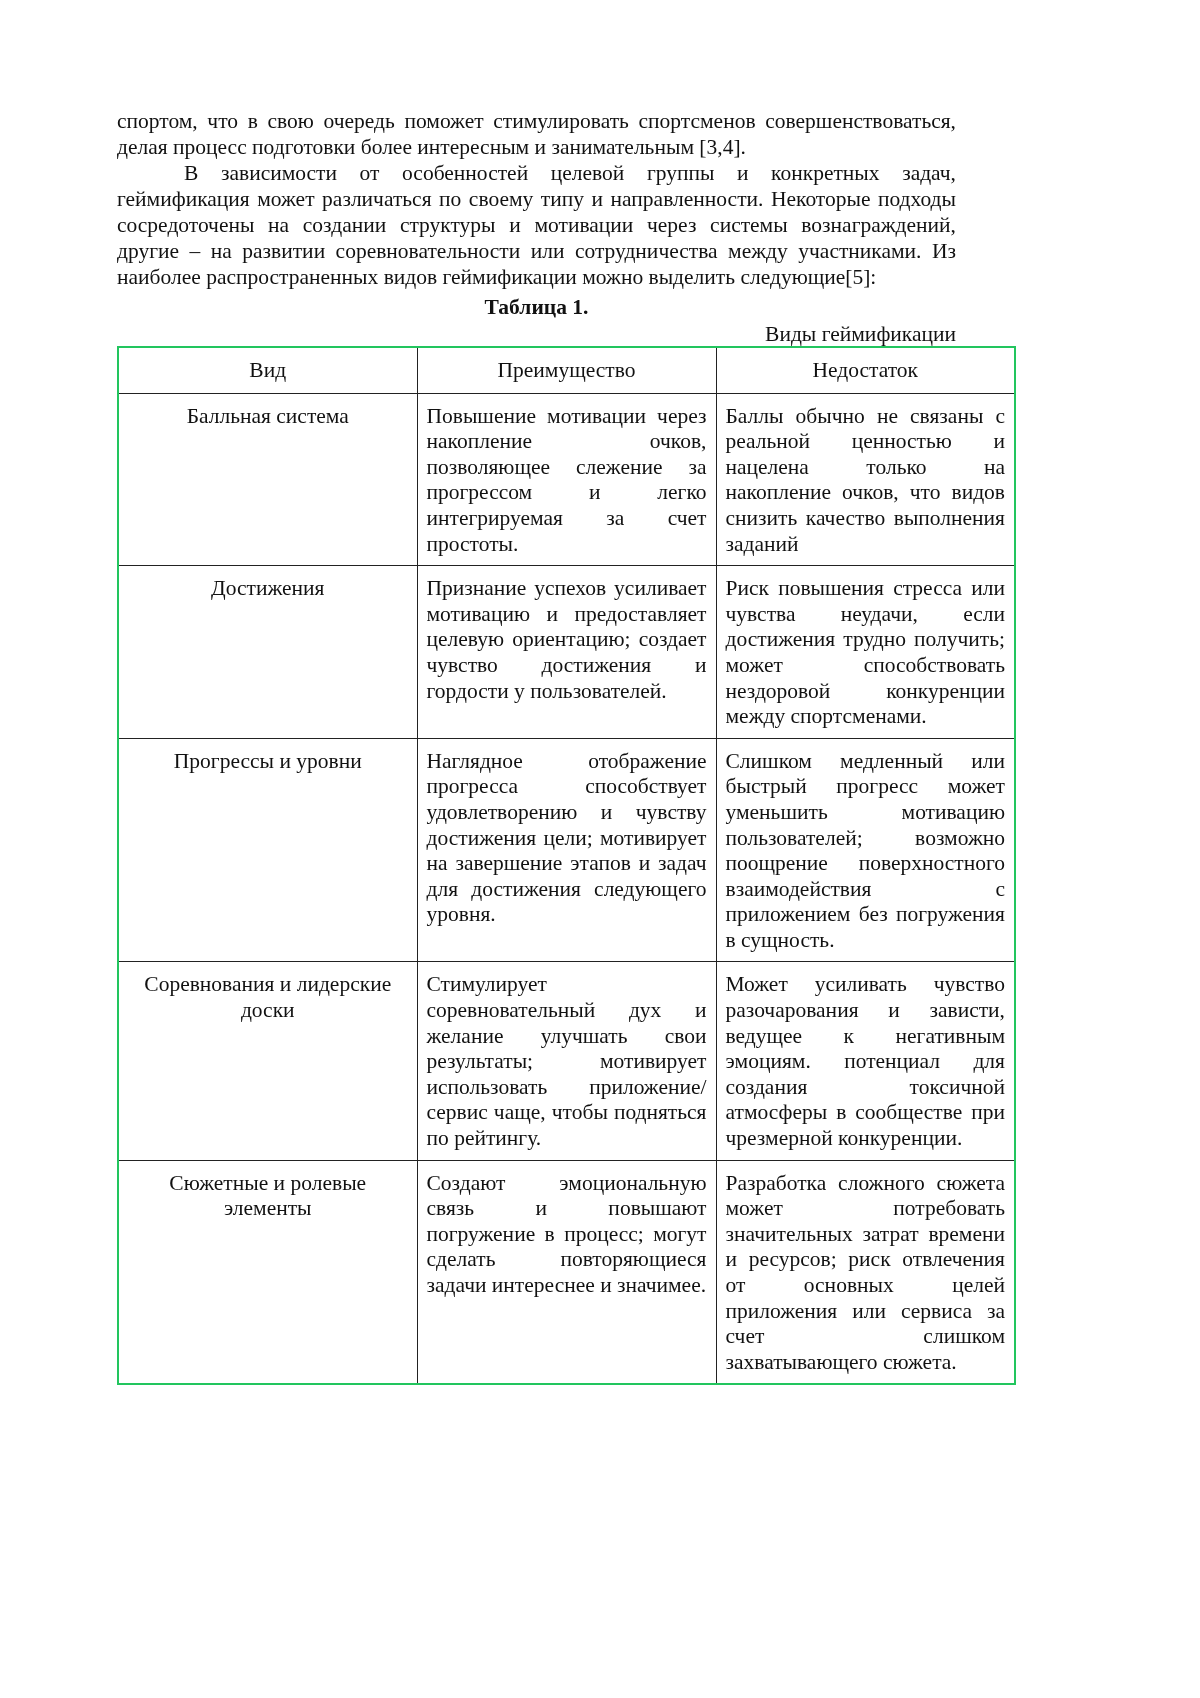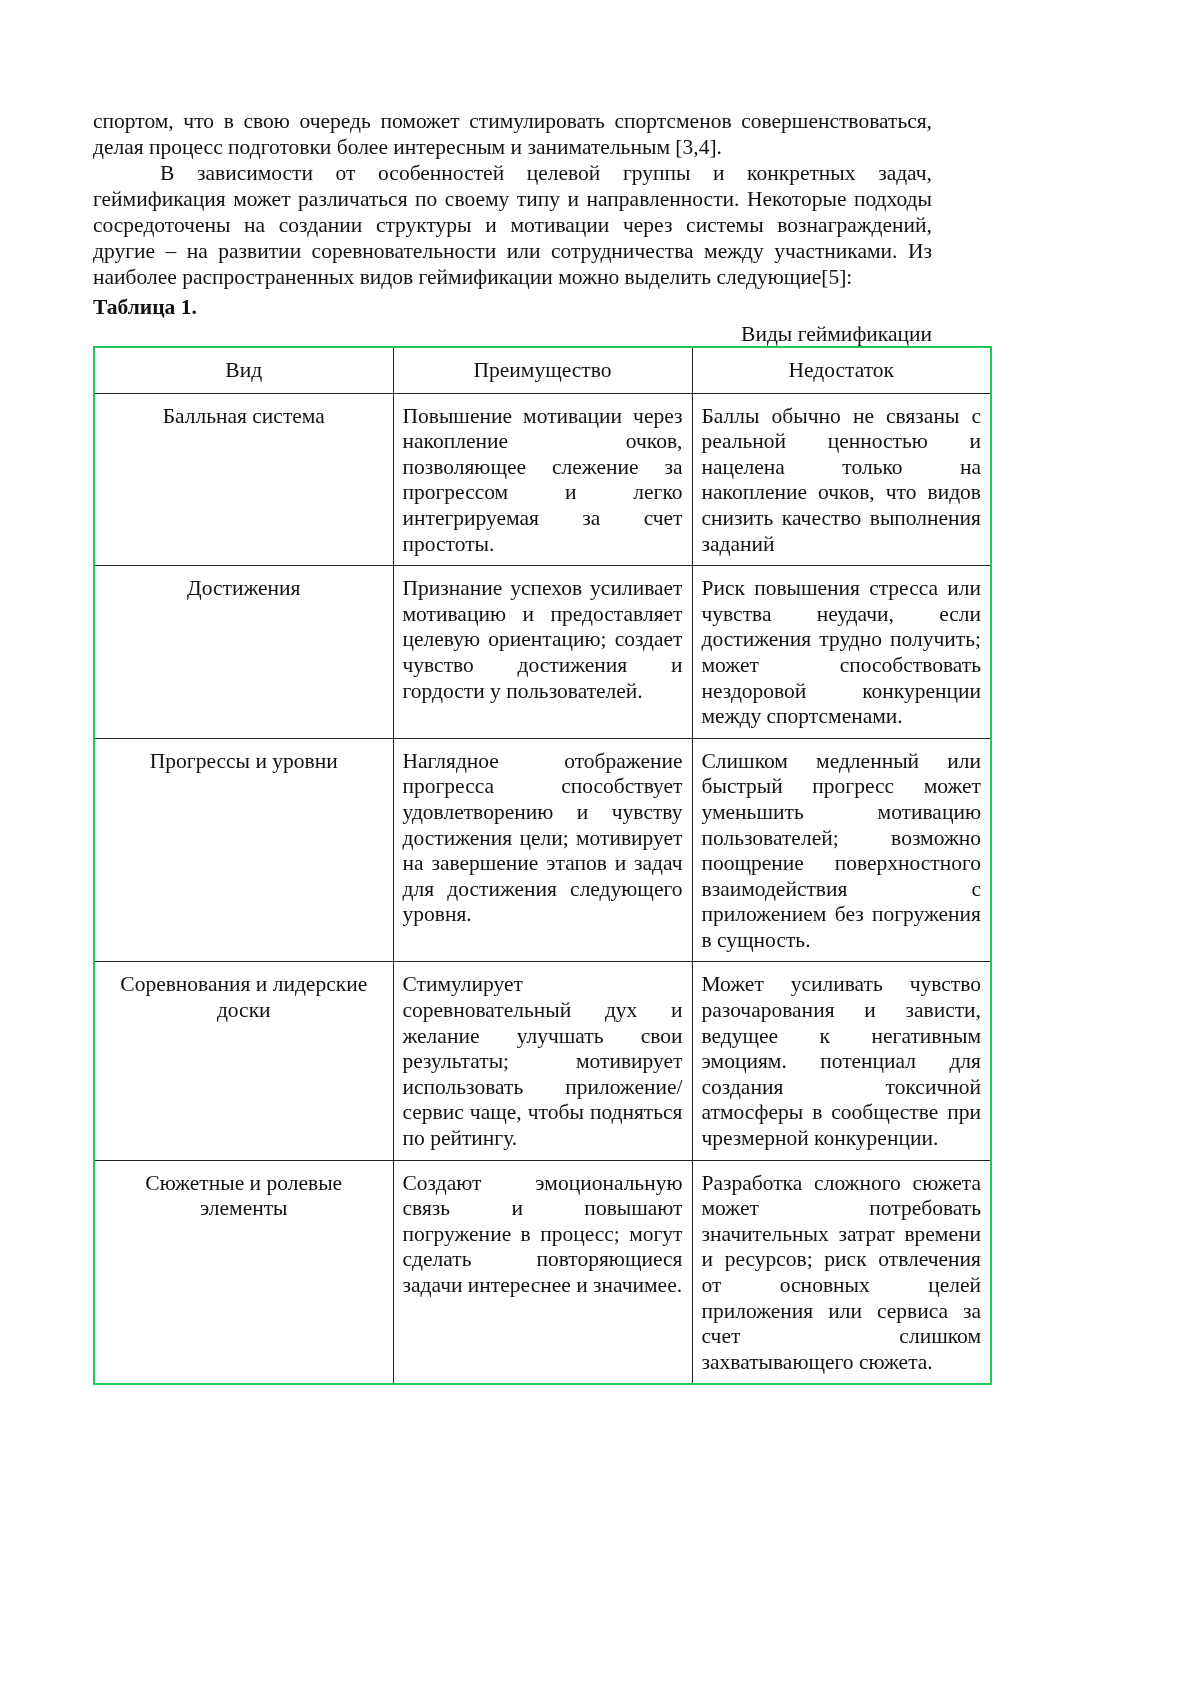--- a/index.html
+++ b/index.html
@@ -2,27 +2,27 @@
 <html><head>
 <meta charset="utf-8">
 <style>
   html, body { margin: 0; padding: 0; background: #ffffff; }
   body {
     width: 1200px; height: 1698px; position: relative; overflow: hidden;
     font-family: "Liberation Serif", "DejaVu Serif", serif;
     color: #111111;
   }
   .page {
-    position: absolute; left: 93px; top: 108px; width: 839px;
+    position: absolute; left: 117px; top: 108px; width: 839px;
     font-size: 21.5px; line-height: 26px;
   }
   .para { margin: 0; text-align: justify; }
   .indent { text-indent: 67px; }
   .table-label {
-    text-align: left; font-weight: bold; margin: 2px 0 0 0; line-height: 30px;
+    text-align: center; font-weight: bold; margin: 2px 0 0 0; line-height: 30px;
   }
   .table-caption { text-align: right; margin: 0; line-height: 24px; }
   table.gam {
     width: 897px; border-collapse: collapse; table-layout: fixed;
     border: 2px solid #22c55e;
   }
   table.gam th, table.gam td {
     border: 1.5px solid #222; vertical-align: top;
     font-weight: normal; font-size: 21.5px; line-height: 25.6px;
     padding: 10px 9px 8px 9px;

